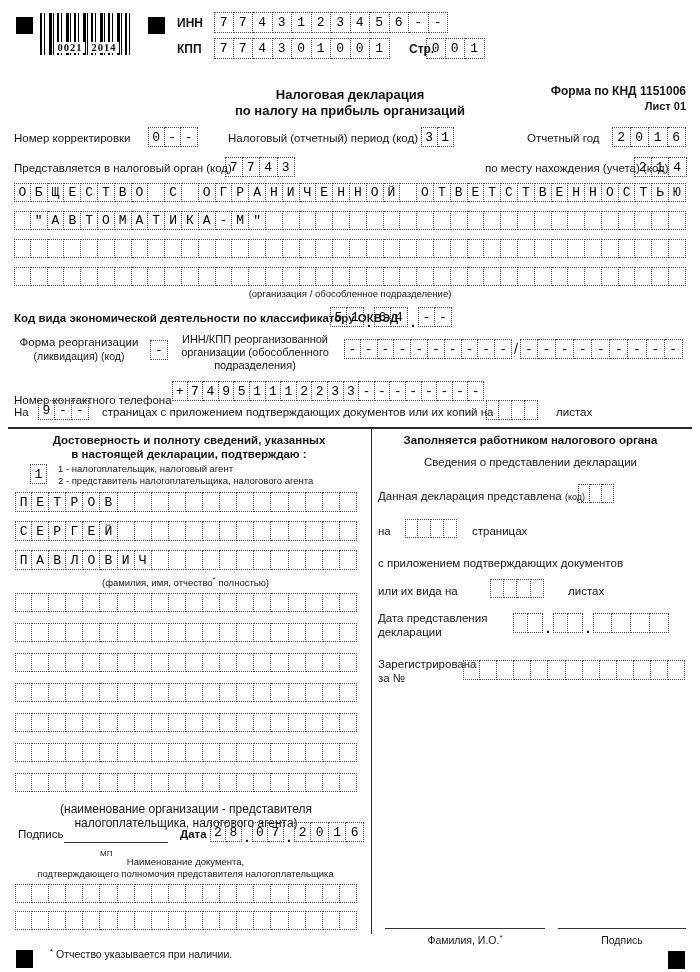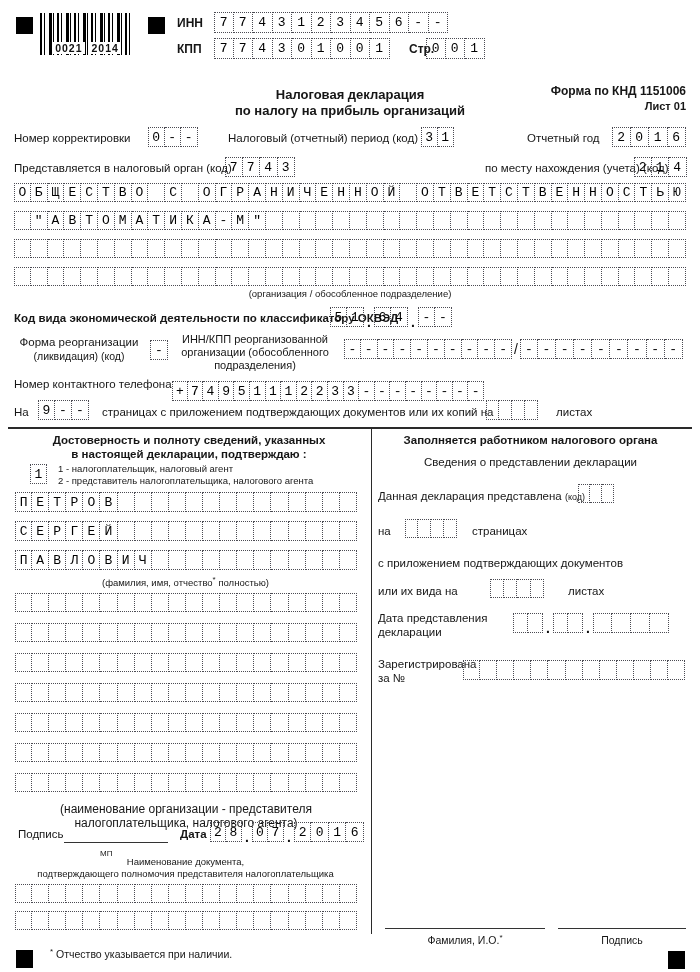--- a/index.html
+++ b/index.html
@@ -25,21 +25,21 @@
   .dotsep{font-weight:bold;font-size:14px;margin:0 3px;align-self:flex-end;line-height:10px;}
   .slash{font-size:14px;margin:0 2px;}
   .hline{position:absolute;border-top:2px solid #2a2a2a;}
   .vline{position:absolute;border-left:1.5px solid #2a2a2a;}
   .uline{position:absolute;border-bottom:1.2px solid #333;}
   sup.star{font-size:8px;vertical-align:super;line-height:0;}
   .barcode{position:absolute;left:40px;top:13px;width:92px;height:42px;
     background:repeating-linear-gradient(90deg,#000 0 2px,#fff 2px 4px,#000 4px 5px,#fff 5px 9px,#000 9px 12px,#fff 12px 13px,#000 13px 14px,#fff 14px 17px);}
   .bc-digits{position:absolute;left:1px;top:29px;width:100%;display:flex;justify-content:center;gap:5px;}
   .bc-digits span{background:#fff;padding:0 2px;font-size:10.5px;font-weight:bold;letter-spacing:1px;
-    font-family:Liberation Sans, sans-serif;}
+    font-family:Liberation Serif, serif;}
   .tiny{font-size:9px;}
 </style>
 </head>
 <body>
 
 <div class="page">
 
   <div class="sq" style="left:16px;top:17px;"></div>
   <div class="sq" style="left:148px;top:17px;"></div>
   <div class="sq" style="left:16px;top:950px;height:18px;"></div>
@@ -340,21 +340,21 @@
         <span class="cell">-</span>
         <span class="cell">-</span>
         <span class="cell">-</span>
         <span class="cell">-</span>
         <span class="cell">-</span>
         <span class="cell">-</span>
         <span class="cell">-</span>
       </span>
   </div>
 
-  <div class="p lbl" style="left:14px;top:378px;">Номер контактного телефона</div>
+  <div class="p lbl" style="left:14px;top:394px;">Номер контактного телефона</div>
   <div class="cells" style="left:172px;top:381px;--cw:15.6px;font-size:12.5px;">
       <span class="cell">+</span>
       <span class="cell">7</span>
       <span class="cell">4</span>
       <span class="cell">9</span>
       <span class="cell">5</span>
       <span class="cell">1</span>
       <span class="cell">1</span>
       <span class="cell">1</span>
       <span class="cell">2</span>

